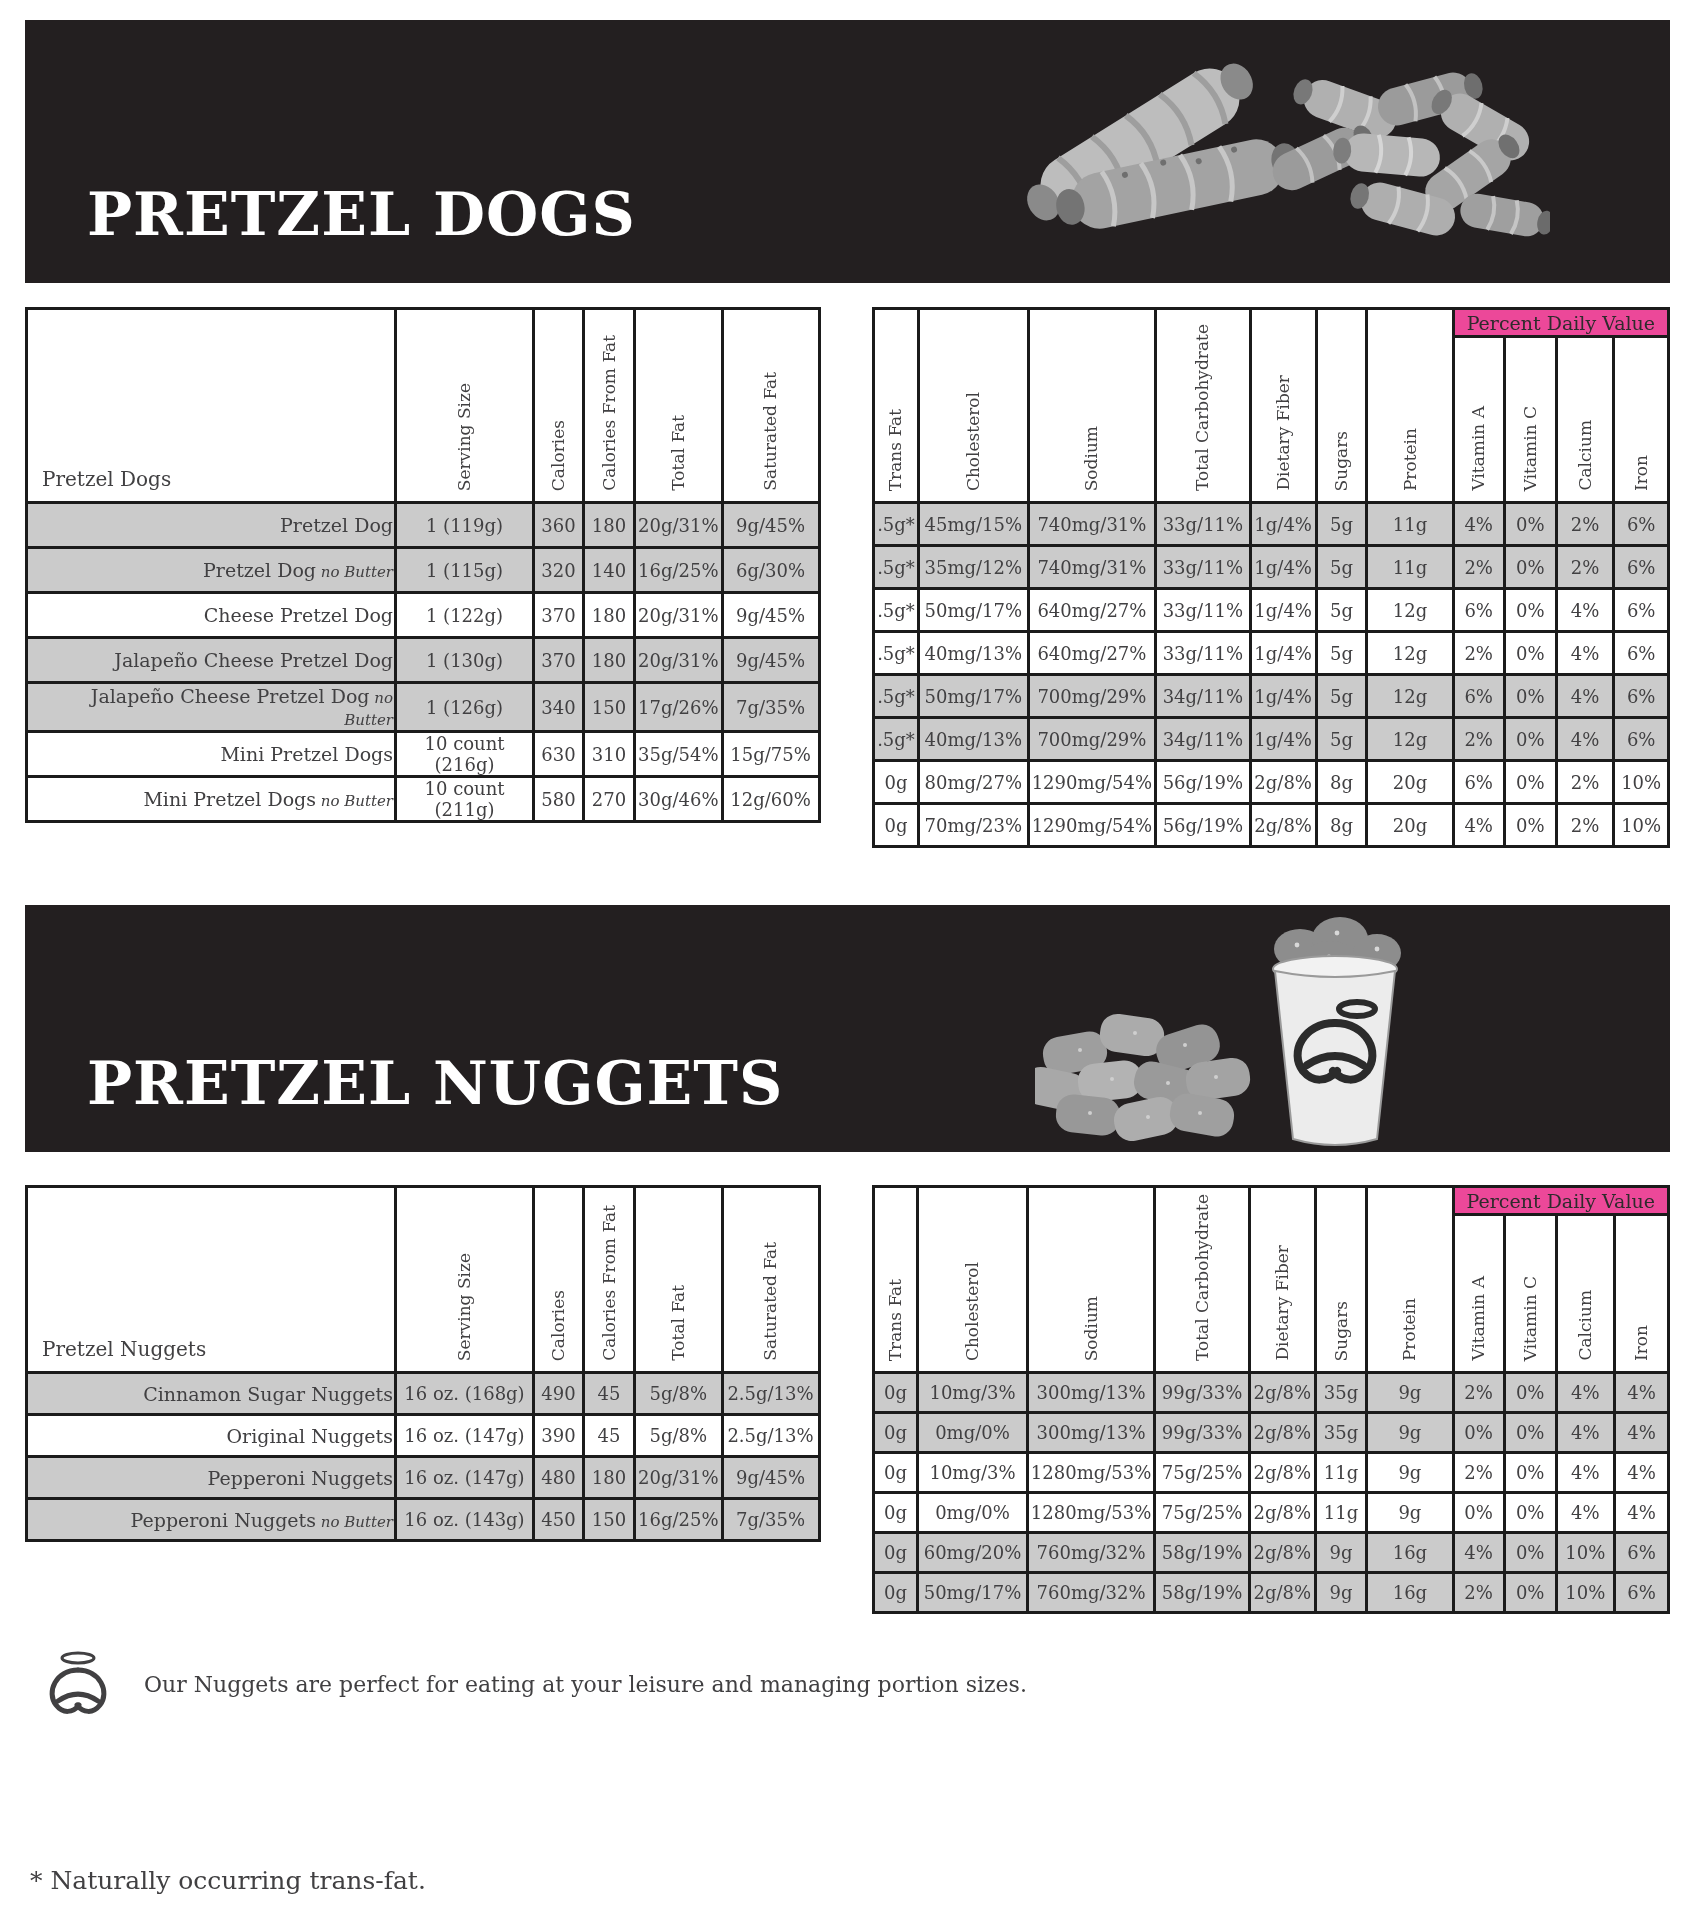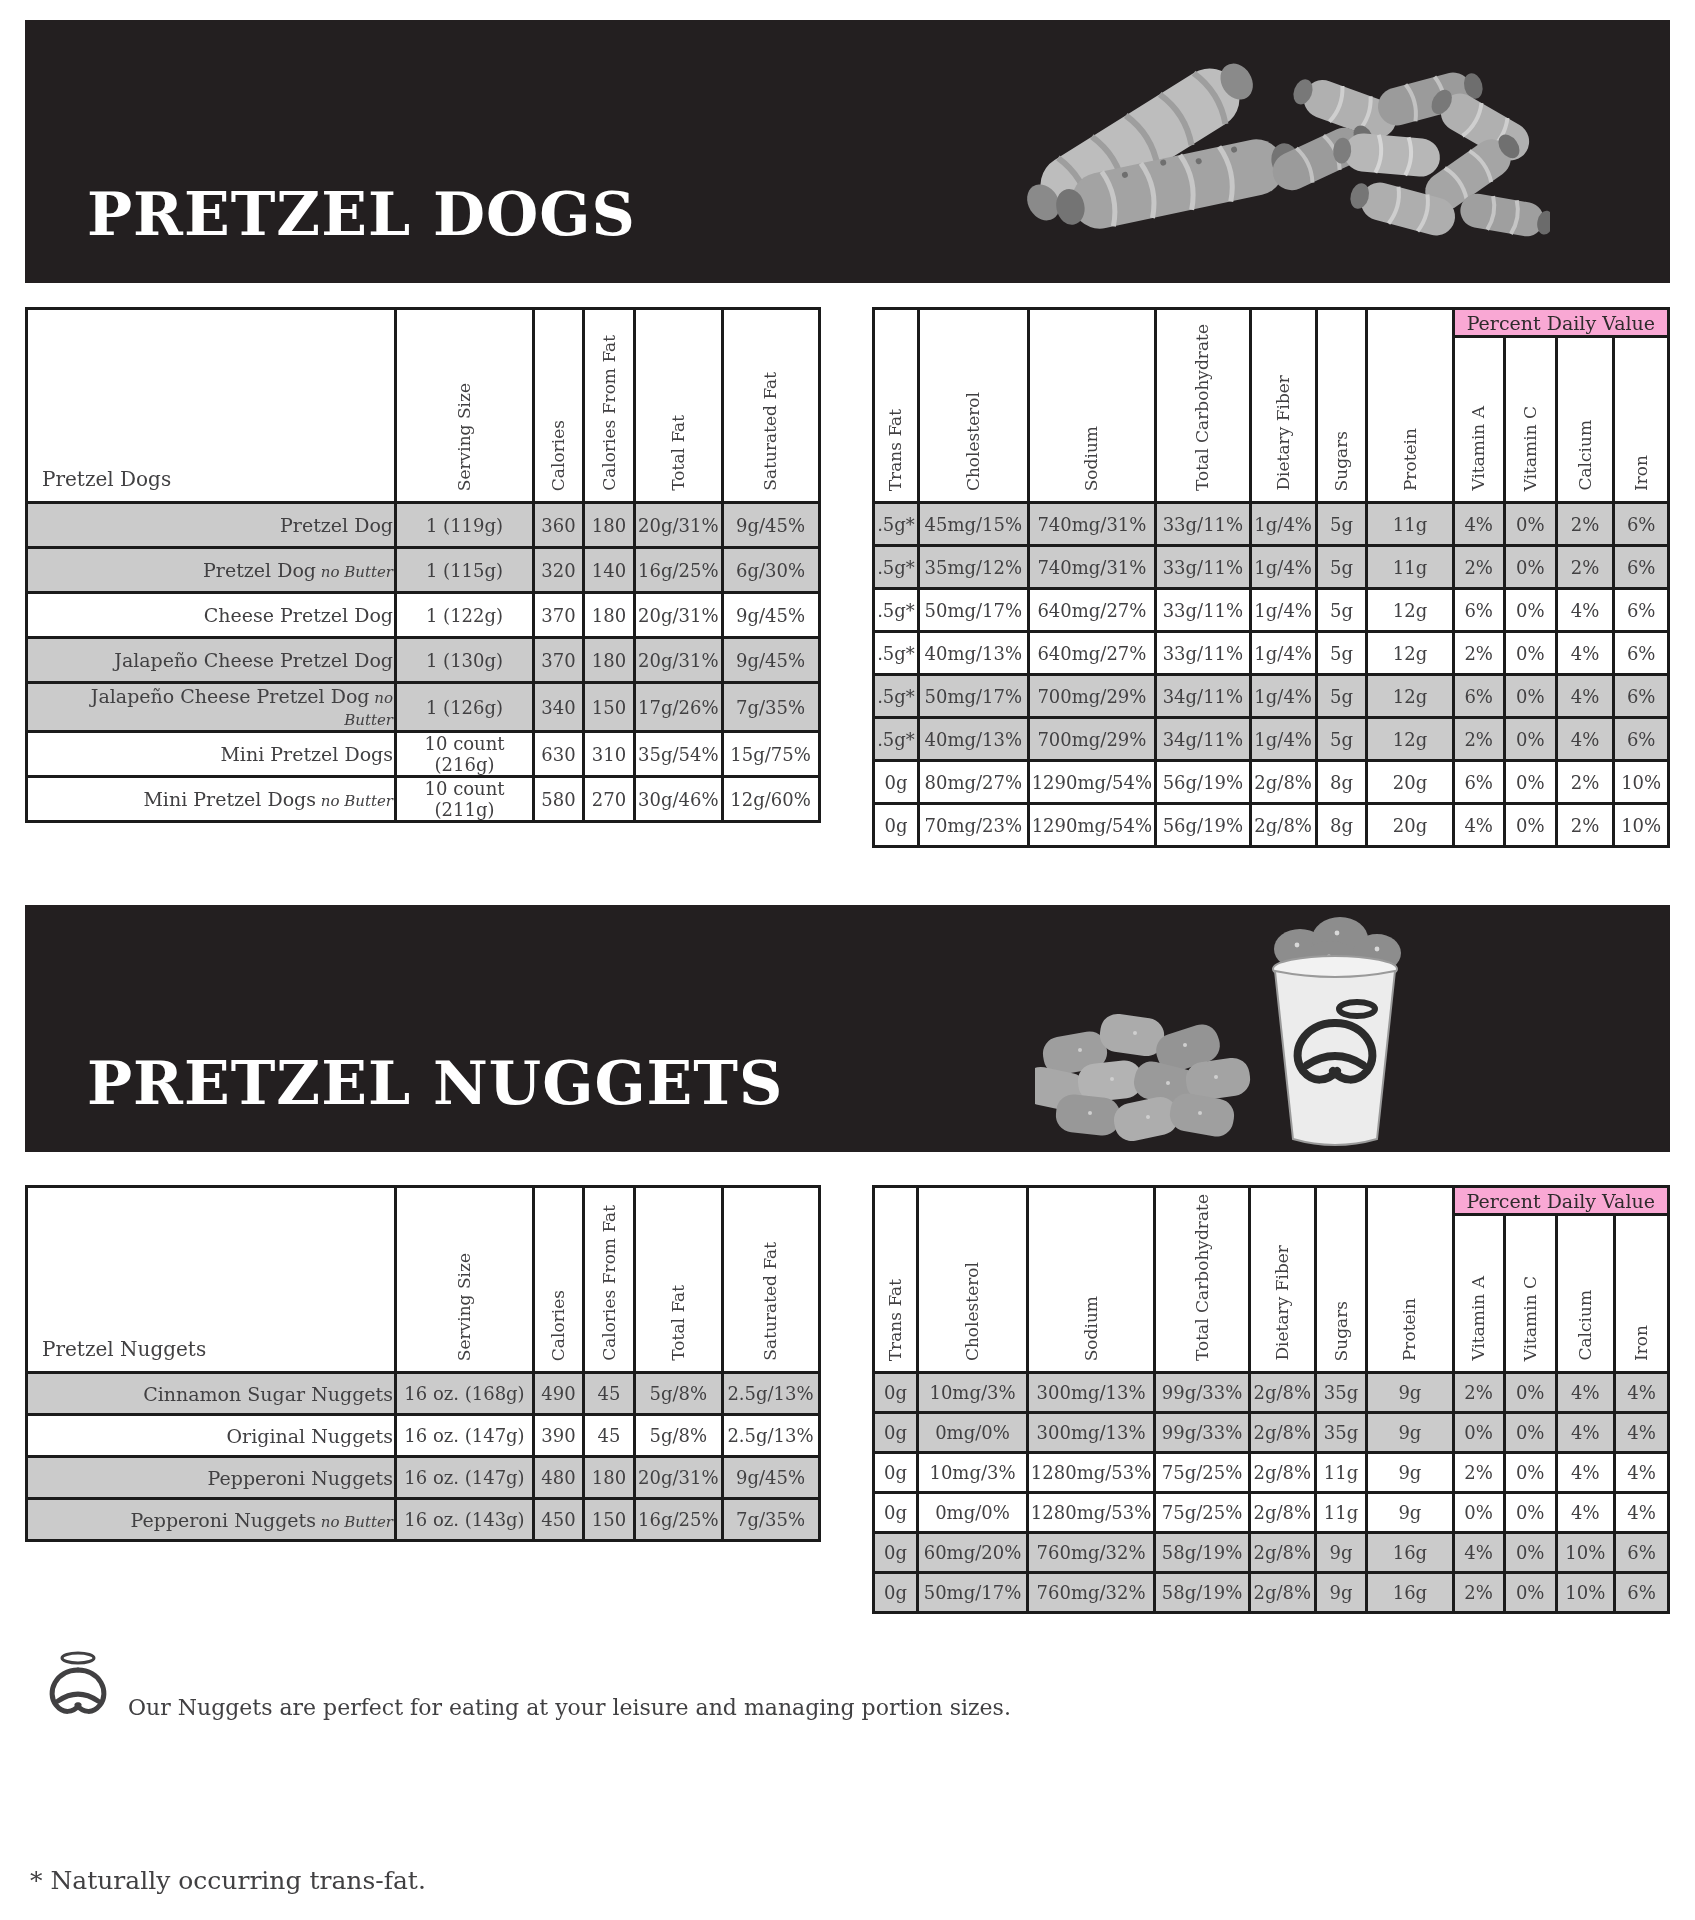--- a/index.html
+++ b/index.html
@@ -39,33 +39,33 @@
     display:block;margin:0 auto;white-space:nowrap;
     font-size:17px;color:#414042;line-height:1;
   }
   #tables-dogs thead th{height:180px;}
   #tables-dogs thead th.pdv{height:24px;}
   #tables-dogs thead tr.sub th{height:146px;}
   #tables-nuggets thead th{height:172px;}
   #tables-nuggets thead th.pdv{height:24px;}
   #tables-nuggets thead tr.sub th{height:138px;}
   th.pdv{
-    background:#f9a8d4;text-align:center;vertical-align:middle;
+    background:#ec4899;text-align:center;vertical-align:middle;
     font-size:19px;color:#2e2b2c;padding:0;
   }
   
   td.val-cell{text-align:center;font-size:18px;padding:0 2px;}
   td.name-cell{text-align:right;padding-left:24px;font-size:19px;}
   td .sfx{font-style:italic;font-size:15px;}
   #tables-dogs tbody td{height:40px;}
   #tables-nuggets tbody td{height:37px;}
   tr.shaded td{background:#cbcbcb;}
   
   #nuggets-note{
-    position:absolute;left:40px;top:1648px;display:flex;align-items:flex-end;gap:12px;
+    position:absolute;left:40px;top:1648px;display:flex;align-items:center;gap:28px;
   }
   #nuggets-note .note-text{font-size:22px;color:#414042;}
   #footnote{position:absolute;left:30px;top:1866px;font-size:25px;color:#414042;}
 </style>
 </head>
 <body>
 
 <div class="banner" id="banner-dogs">
   <div class="banner-title">PRETZEL DOGS</div>
   <svg class="banner-art" id="art-dogs" width="540" height="220" viewBox="0 0 540 220">

